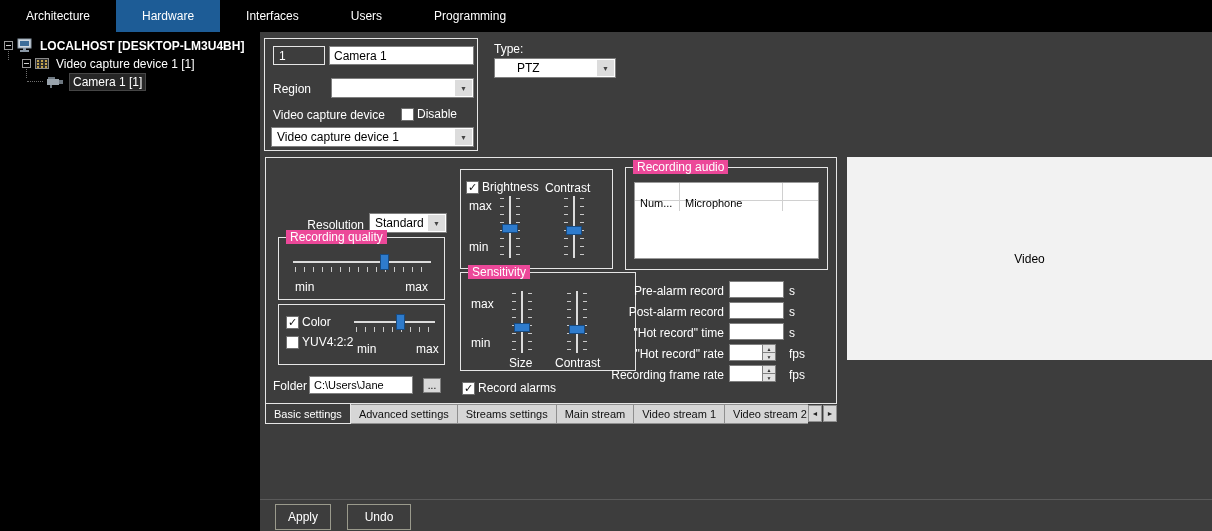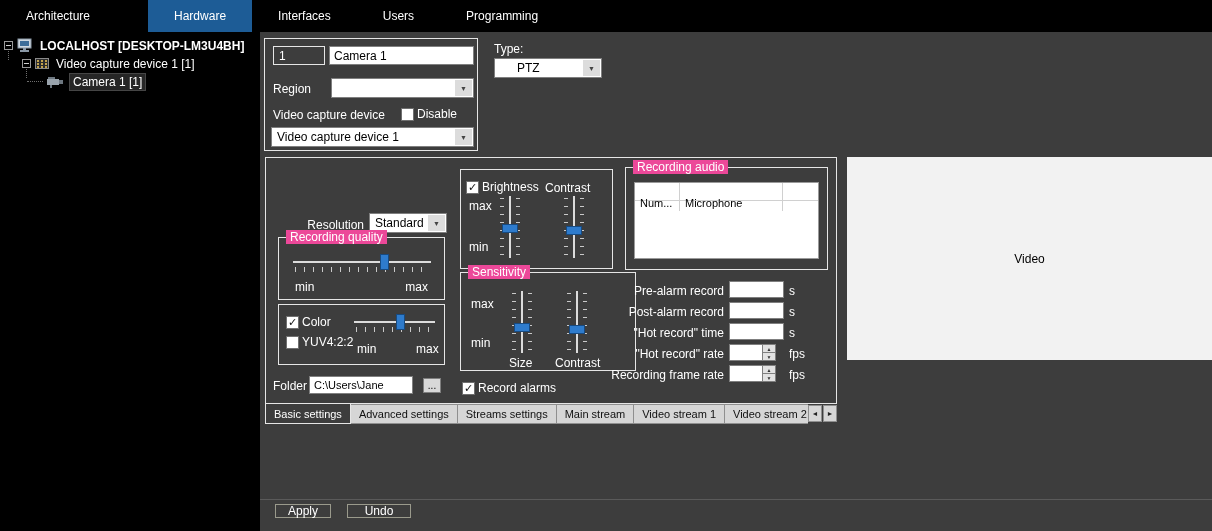--- a/index.html
+++ b/index.html
@@ -8,21 +8,21 @@
     position: relative;
     background: #3d3d3d;
     font-family: "Liberation Sans", sans-serif;
     font-size: 12px;
     color: #fff;
     overflow: hidden;
   }
   
   .menubar { position: absolute; left:0; top:0; right:0; height:32px; background:#000; display:flex; }
   .menu-item { padding:16px 26px; display:flex; align-items:center; font-size:12px; color:#fff; cursor:default; }
-  .menu-item.active { background:#1d5c96;margin-left:32px; }
+  .menu-item.active { background:#1d5c96; }
   
   .tree { position:absolute; top:32px; left:0; width:260px; bottom:0; background:#000; }
   .tree-row { position:absolute; height:17px; display:flex; align-items:center; gap:4px; white-space:nowrap; }
   .expand { width:9px; height:9px; border:1px solid #9a9a9a; background:#000; position:relative; flex:none; }
   .expand::after { content:''; position:absolute; left:1px; right:1px; top:3px; height:1px; background:#d0d0d0; }
   .ticon { flex:none; display:block; }
   .tree-label { font-size:12px; padding:1px 3px; }
   .tree-label.bold { font-weight:bold; }
   .tree-row.sel .tree-label { background:#262626; outline:1px solid #454545; }
   .vline { position:absolute; border-left:1px dotted #6f6f6f; }
@@ -62,21 +62,21 @@
   .tabstrip { position:absolute; left:265px; top:404px; width:572px; height:21px; }
   .tabs-inner { position:absolute; left:0; top:0; width:543px; height:21px; display:flex; overflow:hidden; }
   .tab { height:20px; display:flex; align-items:center; padding:0 8px; font-size:11px; background:#d6d6d6; color:#101010; border:1px solid #8f8f8f; margin-left:-1px; white-space:nowrap; }
   .tab:first-child { margin-left:0; }
   .tab.active { background:#3d3d3d; color:#fff; border-color:#e6e6e6; border-top-color:#3d3d3d; margin-top:-1px; height:21px; z-index:2; }
   .tab-scroll { position:absolute; right:0; top:1px; display:flex; }
   .tsbtn { width:14px; height:17px; background:#d6d6d6; border:1px solid #8f8f8f; color:#222; font-size:7px; display:flex; align-items:center; justify-content:center; margin-left:1px; }
   
   .video-panel { position:absolute; left:847px; top:157px; width:365px; height:203px; background:#f2f2f2; color:#000; display:flex; align-items:center; justify-content:center; font-size:12px; }
   .divider { position:absolute; left:260px; right:0; top:499px; height:1px; background:#5a5a5a; }
-  .btn { position:absolute; height:14px; background:#3d3d3d; border:1px solid #9a9a8c; color:#fff; font-size:12px; display:flex; align-items:center; justify-content:center; }
+  .btn { position:absolute; height:26px; background:#3d3d3d; border:1px solid #9a9a8c; color:#fff; font-size:12px; display:flex; align-items:center; justify-content:center; }
 </style>
 </head>
 <body>
 
 <div class="menubar">
   <div class="menu-item">Architecture</div>
   <div class="menu-item active">Hardware</div>
   <div class="menu-item">Interfaces</div>
   <div class="menu-item">Users</div>
   <div class="menu-item">Programming</div>
@@ -142,21 +142,21 @@
     <span>Disable</span>
   </div>
 
   <div class="combo" style="left:6px; top:88px; width:203px;">
     <span>Video capture device 1</span>
     <span class="arrow-btn">▼</span>
   </div>
 </div>
 
 <div class="label" style="left:494px; top:42px;">Type:</div>
-<div class="combo" style="left:494px; top:58px; width:108px;padding-left:22px;">
+<div class="combo" style="left:494px; top:58px; width:122px;padding-left:22px;">
   <span>PTZ</span>
   <span class="arrow-btn">▼</span>
 </div>
 
 <div class="box-border" style="left:265px; top:157px; width:572px; height:247px;">
 
   <div class="label" style="left:30px; top:60px; width:68px; text-align:right;">Resolution</div>
   <div class="combo" style="left:103px; top:55px; width:78px; padding-right:18px;">
     <span>Standard</span>
     <span class="arrow-btn">▼</span>

